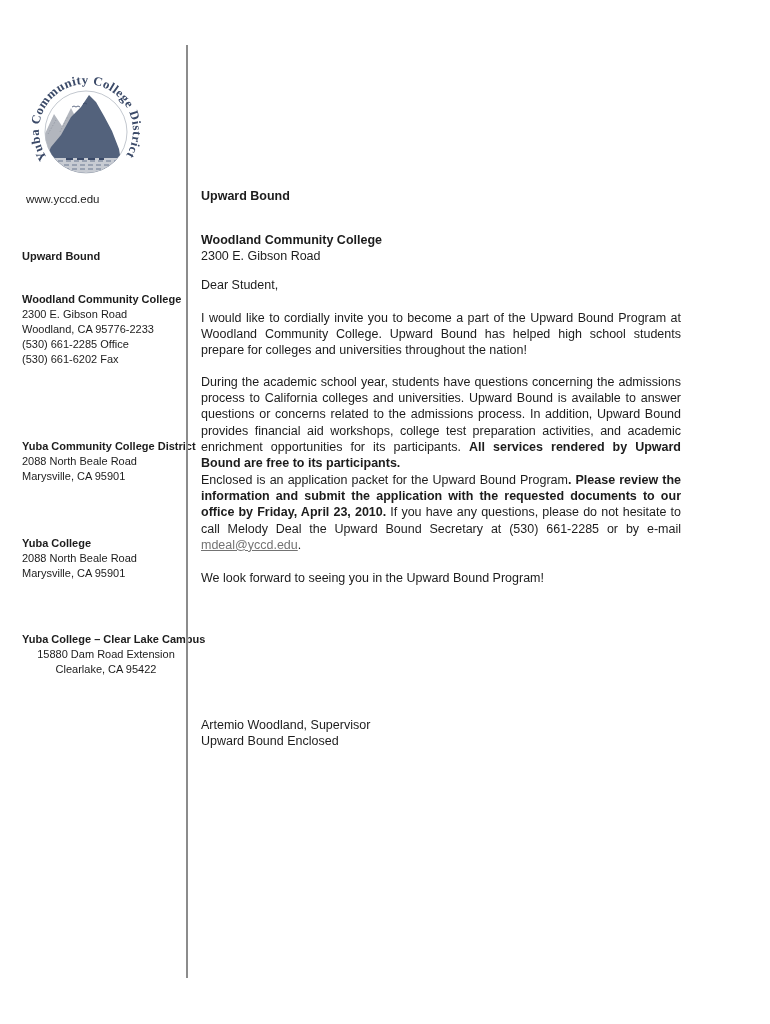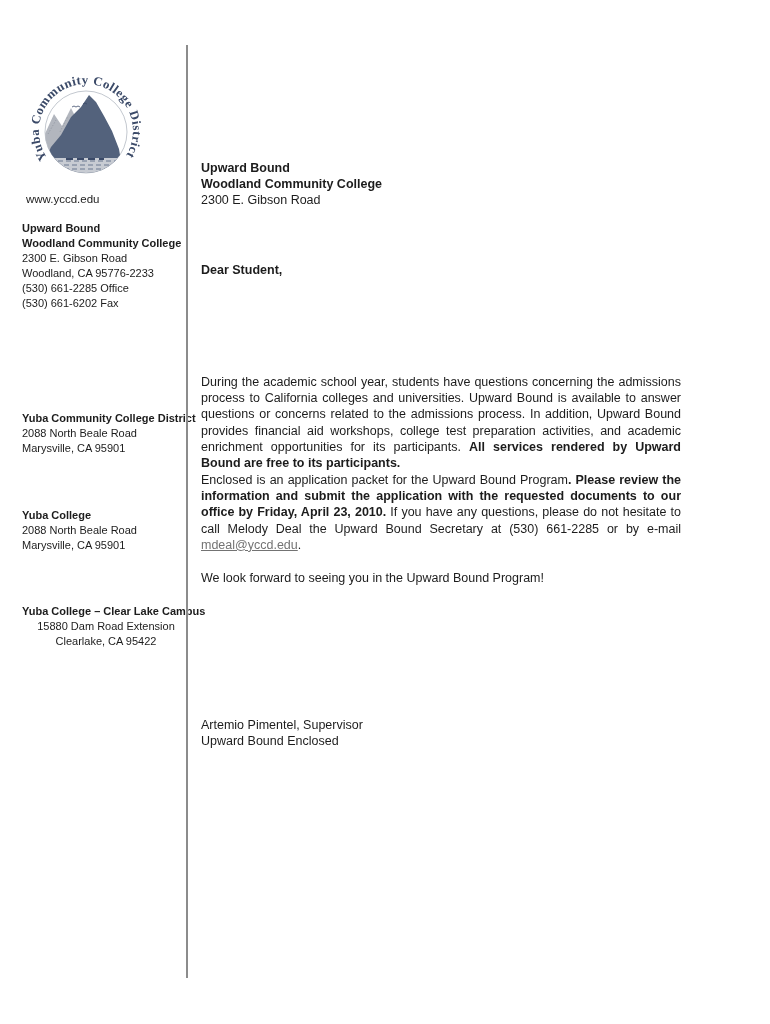--- a/index.html
+++ b/index.html
@@ -30,21 +30,21 @@
     line-height: 14px;
   }
   .addr-block {
     position: absolute;
     left: 22px;
     width: 168px;
     font-size: 11px;
     line-height: 15px;
   }
   .addr-line { white-space: nowrap; }
-  .b { font-weight: bold; }
+  .b { font-weight: bold; margin-top: 28px; }
   #blk1 { top: 221px; }
   #blk2 { top: 411px; }
   #blk3 { top: 508px; }
   #blk4 { top: 604px; text-align: center; }
   
   .divider {
     position: absolute;
     left: 186px;
     top: 45px;
     width: 1.5px;
@@ -54,21 +54,21 @@
   
   .main-block {
     position: absolute;
     left: 201px;
     width: 480px;
     font-size: 12.5px;
     line-height: 16.2px;
   }
   .just { text-align: justify; }
   #from-block   { top: 160px; }
-  #salutation   { top: 262px; font-weight: bold; }
+  #salutation   { top: 277px; }
   #para1        { top: 310px; }
   #para2        { top: 374px; }
   #para3        { top: 472px; }
   #forward-line { top: 570px; }
   #closing      { top: 636px; }
   #signature    { top: 717px; }
   .email-link {
     text-decoration: underline;
     color: #737373;
     cursor: pointer;
@@ -133,26 +133,27 @@
   <div class="divider"></div>
 
   <div class="main-block" id="from-block">
     <div class="b">Upward Bound</div>
     <div class="b">Woodland Community College</div>
     <div>2300 E. Gibson Road</div>
   </div>
 
   <div class="main-block" id="salutation">Dear Student,</div>
 
+  <div class="main-block just" id="para1">I would like to cordially invite you to become a part of the Upward Bound Program at Woodland Community College.  Upward Bound has helped high school students prepare for colleges and universities throughout the nation!</div>
 
   <div class="main-block just" id="para2"><span>During the academic school year, students have questions concerning the admissions process to California colleges and universities.  Upward Bound is available to answer questions or concerns related to the admissions process.  In addition, Upward Bound provides financial aid workshops, college test preparation activities, and academic enrichment opportunities for its participants. </span><span class="b">All services rendered by Upward Bound are free to its participants.</span></div>
 
   <div class="main-block just" id="para3"><span>Enclosed is an application packet for the Upward Bound Program</span><span class="b">.  Please review the information and submit the application with the requested documents to our office by Friday, April 23, 2010. </span><span> If you have any questions, please do not hesitate to call Melody Deal the Upward Bound Secretary at (530) 661-2285 or by e-mail </span><span class="email-link">mdeal@yccd.edu</span><span>.</span></div>
 
   <div class="main-block" id="forward-line">We look forward to seeing you in the Upward Bound Program!</div>
 
 
   <div class="main-block" id="signature">
-    <div>Artemio Pimentel, Supervisor</div>
+    <div>Artemio Woodland, Supervisor</div>
     <div>Upward Bound Enclosed</div>
   </div>
 
 </div>
 
 </body></html>

